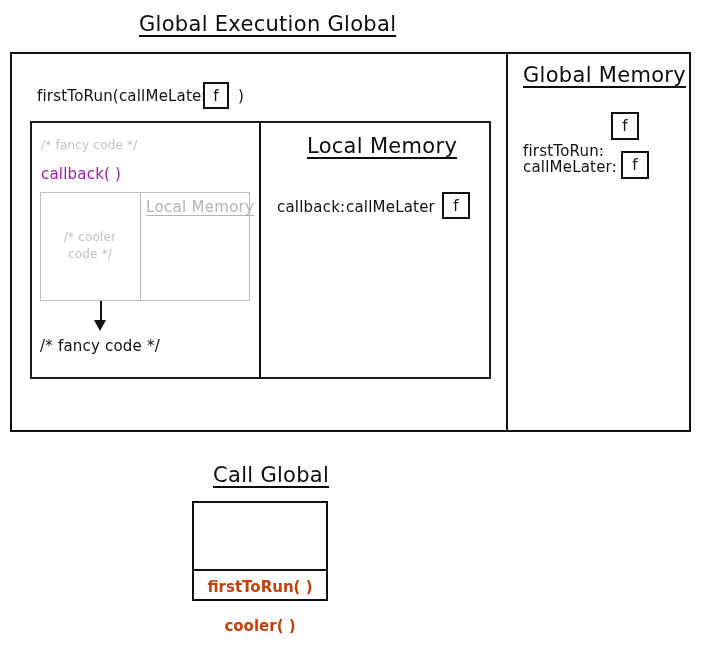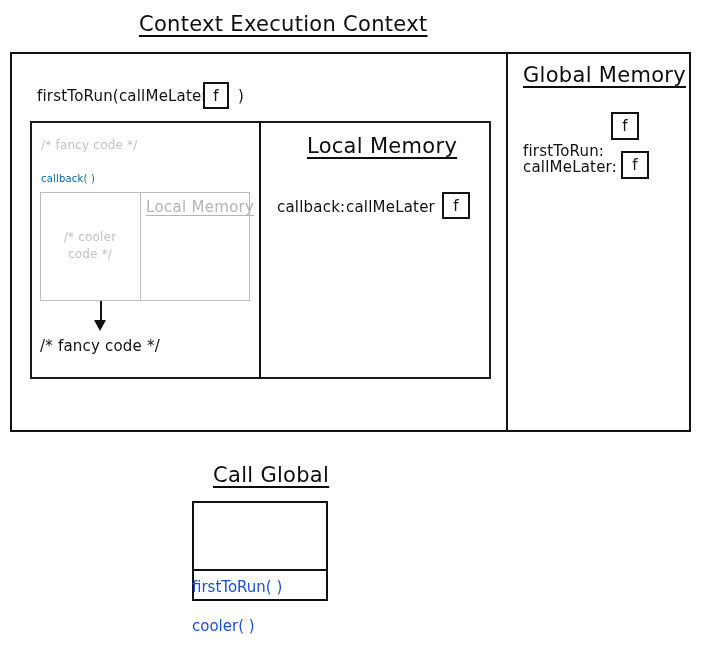--- a/index.html
+++ b/index.html
@@ -65,25 +65,24 @@
   }
 
   
   .txt {
     font-size: 15px;
     white-space: nowrap;
     color: #111111;
     letter-spacing: 0.2px;
   }
   .txt-grey-lg {
-    font-size: 10px;
+    font-size: 15px;
     white-space: nowrap;
-    color: #0369a1;
+    color: #a21caf;
     letter-spacing: 0.2px;
-    margin-top: 8px;
   }
   .txt-grey-sm {
     font-size: 12px;
     white-space: nowrap;
     color: #c2c2c2;
     letter-spacing: 0.2px;
   }
   .txt-grey-sm.center { text-align: center; }
 
   
@@ -108,27 +107,29 @@
     height: 0;
     border-left: 6px solid transparent;
     border-right: 6px solid transparent;
     border-top: 11px solid #111111;
   }
 
   
   .stack-label {
     font-size: 15px;
     white-space: nowrap;
-    color: #1d4ed8;
+    color: #c2410c;
+    text-align: center;
+    font-weight: bold;
   }
 </style>
 </head>
 <body>
 
-<div class="abs title" style="left:139px; top:12px;">Context Execution Context</div>
+<div class="abs title" style="left:139px; top:12px;">Global Execution Global</div>
 
 <div class="abs box-outer" style="left:10px; top:52px; width:681px; height:380px;"></div>
 
 <div class="abs vdivider" style="left:506px; top:52px; height:380px;"></div>
 
 <div class="abs txt" style="left:37px; top:87px;">firstToRun(callMeLater</div>
 <div class="abs fbox" style="left:203px; top:82px; width:26px; height:27px;">f</div>
 <div class="abs txt" style="left:238px; top:87px;">)</div>
 
 <div class="abs box-inner" style="left:30px; top:121px; width:461px; height:258px;"></div>

